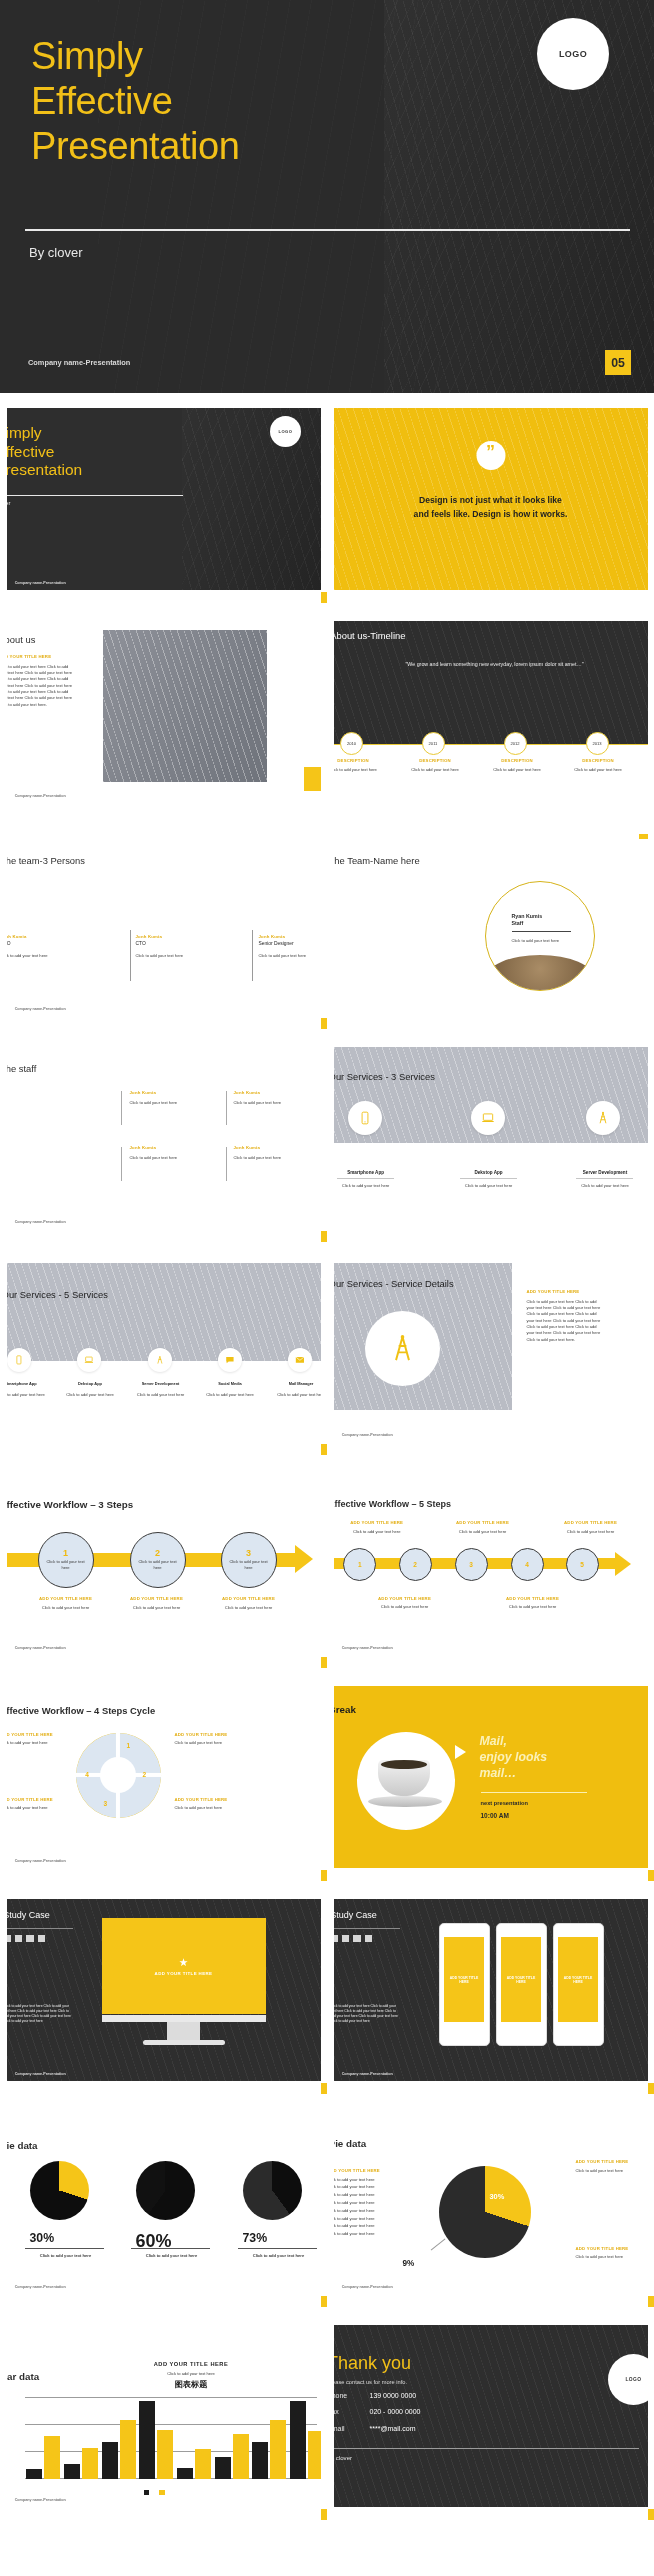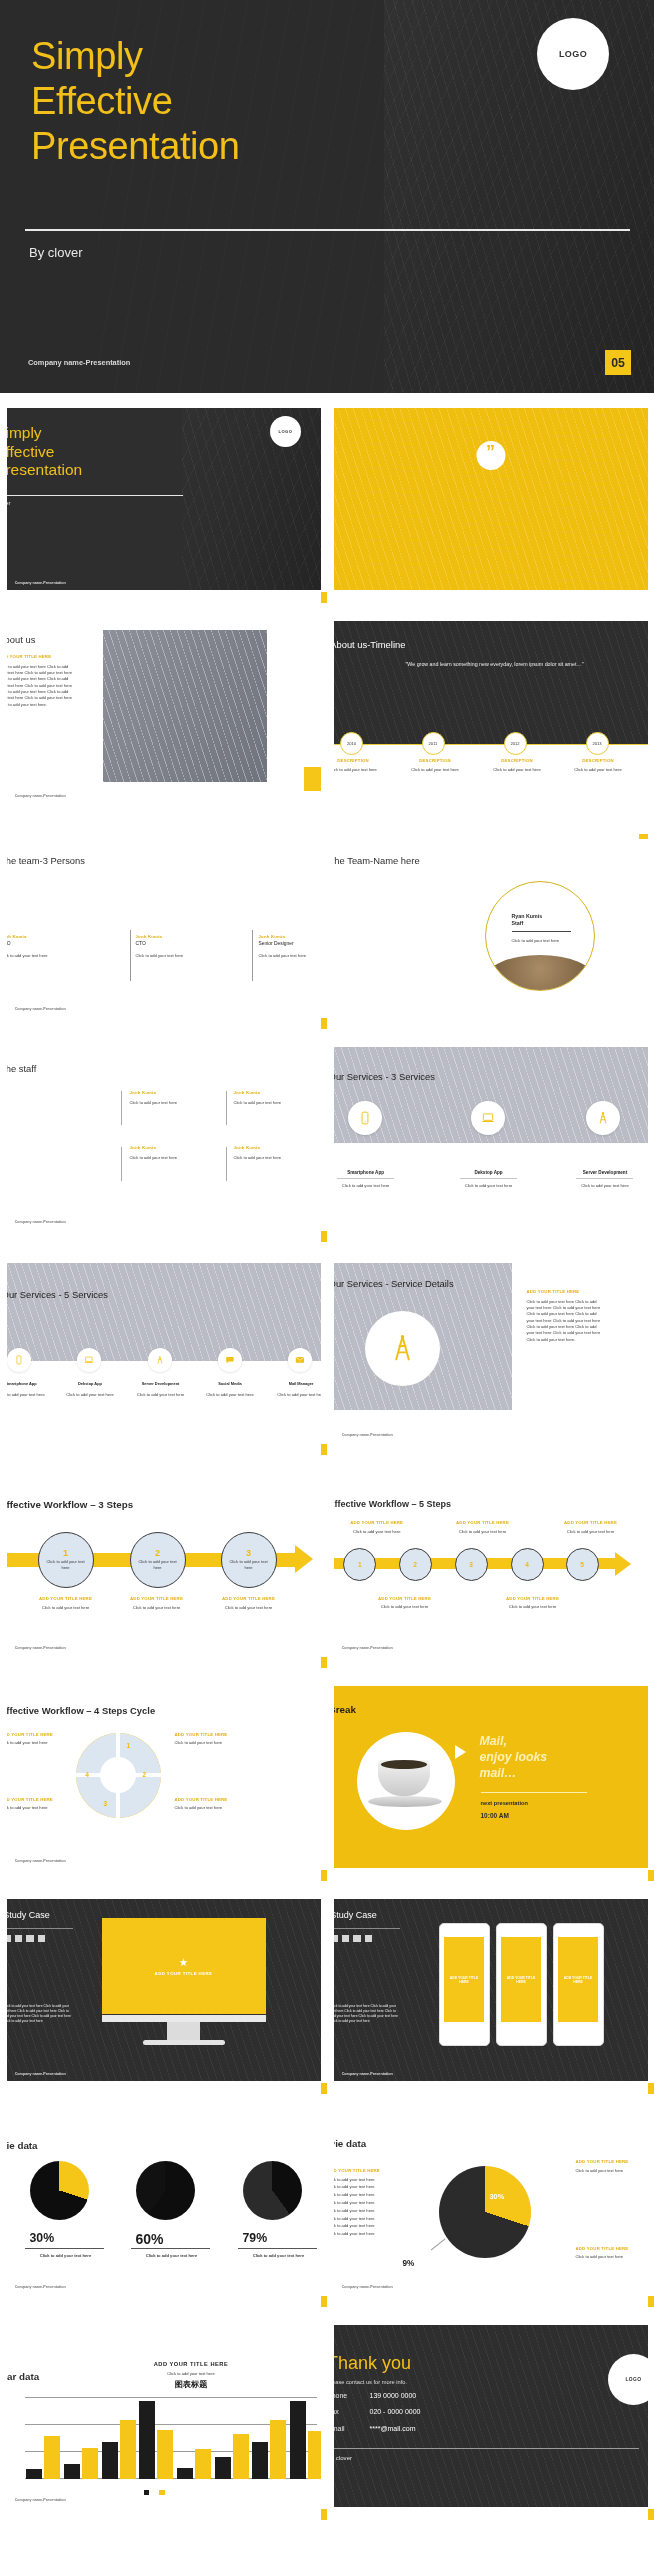--- a/index.html
+++ b/index.html
@@ -159,20 +159,24 @@
         <div class="logo-circle" style="right:19.6px;top:8.2px;width:31px;height:31px;font-size:4.1px">LOGO</div>
         <div class="foot lite">Company name-Presentation</div>
       </div>
       <div class="ptag out"></div>
     </div>
 
     <div class="cell">
       <div class="slide yellow">
         <div class="tex tex-y"></div>
         <div style="position:absolute;left:50%;top:33px;transform:translateX(-50%);width:29px;height:29px;border-radius:50%;background:#fff;display:flex;align-items:center;justify-content:center;color:#f0be0f;font-size:18px;font-weight:bold;line-height:0;padding-bottom:6.5px">”</div>
+        <div style="position:absolute;left:0;right:0;top:85px;text-align:center;color:#222;font-size:8.6px;font-weight:bold;line-height:1.7">
+          <div>Design is not just what it looks like</div>
+          <div>and feels like. Design is how it works.</div>
+        </div>
       </div>
     </div>
 
     <div class="cell">
       <div class="slide">
         <div class="stitle" style="left:-8.2px">About us</div>
         <div class="acc" style="position:absolute;left:-8.2px;top:33px">ADD YOUR TITLE HERE</div>
         <div class="ph" style="position:absolute;left:-8.2px;top:43px;width:90px">
           <div>Click to add your text here Click to add</div>
           <div>your text here Click to add your text here</div>
@@ -188,21 +192,21 @@
         <div style="position:absolute;right:0;bottom:11.4px;width:16.4px;height:24.5px;background:#f5c518"></div>
         <div class="foot">Company name-Presentation</div>
       </div>
     </div>
 
     <div class="cell">
       <div class="slide">
         <div style="position:absolute;left:-9.8px;top:0;right:0;height:124px;background:#2e2e2e">
           <div class="tex"></div>
         </div>
-        <div class="stitle lite" style="left:-3.3px;top:18px">About us-Timeline</div>
+        <div class="stitle lite" style="left:-3.3px;top:9px">About us-Timeline</div>
         <div style="position:absolute;left:24.5px;right:16.4px;top:39px;text-align:center;color:#ececec;font-size:5.3px;line-height:1.7">"We grow and learn something new everyday, lorem ipsum dolor sit amet…"</div>
         <div style="position:absolute;left:-9.8px;right:0;top:123px;height:1.6px;background:#e9c935"></div>
 
         <div style="position:absolute;left:6.5px;top:111px;width:23px;height:23px;border-radius:50%;background:#fff;border:1.6px solid #e9c935;display:flex;align-items:center;justify-content:center;font-size:4.1px;color:#333">2010</div>
         <div class="acc" style="position:absolute;left:-4.9px;top:137px;width:49px;text-align:center">DESCRIPTION</div>
         <div class="ph" style="position:absolute;left:-4.9px;top:146px;width:49px;text-align:center">Click to add your text here</div>
 
         <div style="position:absolute;left:88px;top:111px;width:23px;height:23px;border-radius:50%;background:#fff;border:1.6px solid #e9c935;display:flex;align-items:center;justify-content:center;font-size:4.1px;color:#333">2011</div>
         <div class="acc" style="position:absolute;left:77px;top:137px;width:49px;text-align:center">DESCRIPTION</div>
         <div class="ph" style="position:absolute;left:77px;top:146px;width:49px;text-align:center">Click to add your text here</div>
@@ -599,26 +603,26 @@
     <div class="cell">
       <div class="slide">
         <div class="stitle" style="left:-6.5px;top:28px;font-size:9.8px;font-weight:bold">Pie data</div>
 
         <div style="position:absolute;left:23px;top:49px;width:59px;height:59px;border-radius:50%;background:conic-gradient(#f5c518 0 30%, #0d0d0d 30% 100%)"></div>
         <div style="position:absolute;left:23px;top:119px;font-size:12.3px;font-weight:bold;color:#1c1c1c">30%</div>
         <div style="position:absolute;left:18px;top:136px;width:79px;height:1.2px;background:#555"></div>
         <div class="ph" style="position:absolute;left:18px;top:141px;width:82px;text-align:center;font-weight:bold">Click to add your text here</div>
 
         <div style="position:absolute;left:129px;top:49px;width:59px;height:59px;border-radius:50%;background:conic-gradient(#0d0d0d 0 60%, #111 60% 100%)"></div>
-        <div style="position:absolute;left:129px;top:119px;font-size:14px;font-weight:bold;color:#1c1c1c">60%</div>
+        <div style="position:absolute;left:129px;top:119px;font-size:18px;font-weight:bold;color:#1c1c1c">60%</div>
         <div style="position:absolute;left:124px;top:136px;width:79px;height:1.2px;background:#555"></div>
         <div class="ph" style="position:absolute;left:124px;top:141px;width:82px;text-align:center;font-weight:bold">Click to add your text here</div>
 
         <div style="position:absolute;left:236px;top:49px;width:59px;height:59px;border-radius:50%;background:conic-gradient(#0d0d0d 0 40%, #2b2b2b 40% 100%)"></div>
-        <div style="position:absolute;left:236px;top:119px;font-size:12.3px;font-weight:bold;color:#1c1c1c">79%</div>
+        <div style="position:absolute;left:236px;top:119px;font-size:12.3px;font-weight:bold;color:#1c1c1c">73%</div>
         <div style="position:absolute;left:231px;top:136px;width:79px;height:1.2px;background:#555"></div>
         <div class="ph" style="position:absolute;left:231px;top:141px;width:82px;text-align:center;font-weight:bold">Click to add your text here</div>
 
         <div class="foot">Company name-Presentation</div>
       </div>
       <div class="ptag out"></div>
     </div>
 
     <div class="cell">
       <div class="slide">

